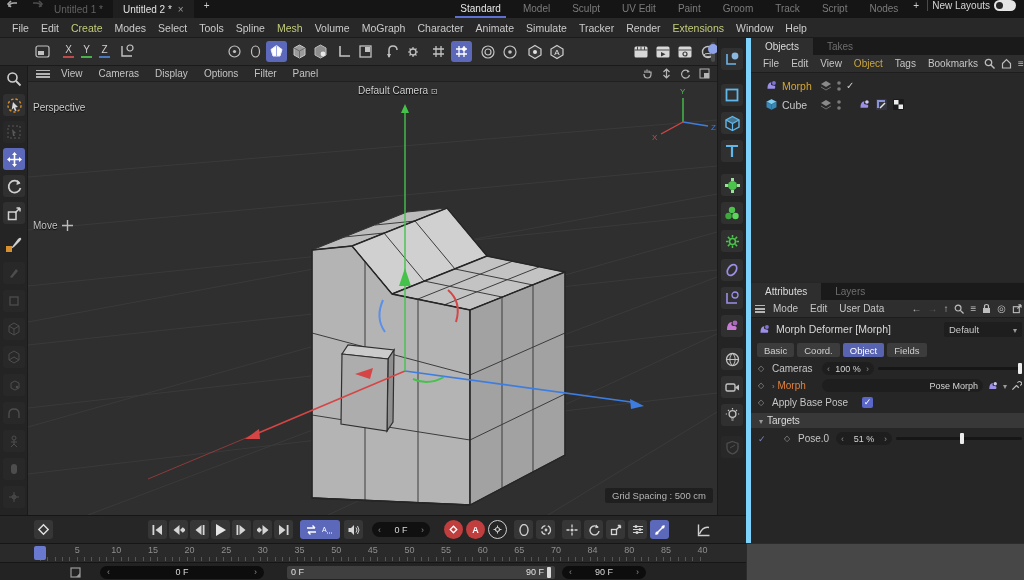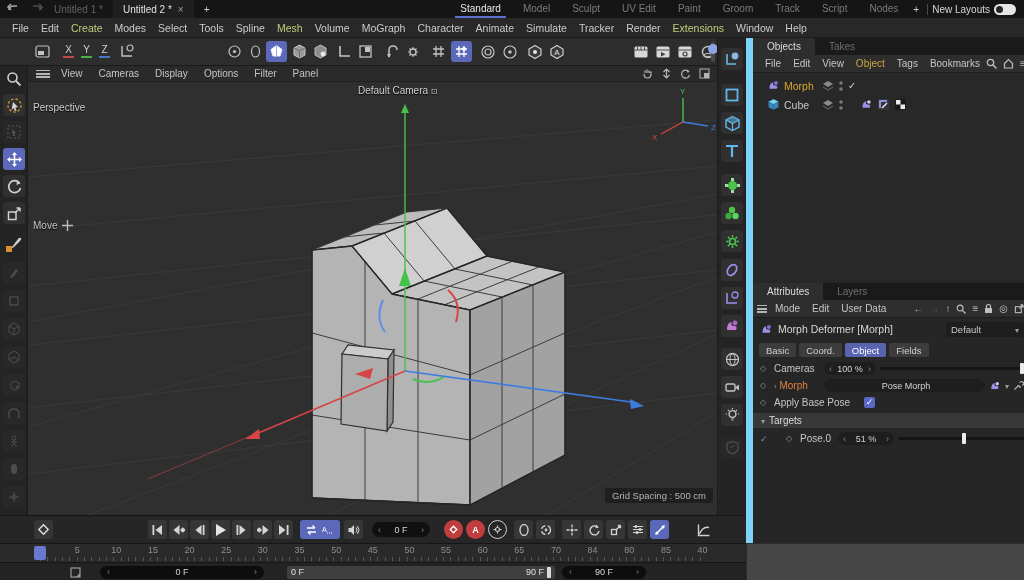--- a/index.html
+++ b/index.html
@@ -1,20 +1,20 @@
 <!DOCTYPE html>
 <html><head>
 <meta charset="utf-8">
 <style>
   *{margin:0;padding:0;box-sizing:border-box;font-family:"Liberation Sans","DejaVu Sans",sans-serif;-webkit-font-smoothing:antialiased}
   html,body{background:#111}
   #app{position:relative;width:1024px;height:580px;background:#222;overflow:hidden;color:#c8c8c8}
   .abs{position:absolute}
   
-  .titlebar{position:absolute;left:0;top:0;width:1024px;height:18px;background:#151515;display:flex;align-items:center;font-size:10px;color:#9a9a9a}
+  .titlebar{position:absolute;left:0;top:0;width:1024px;height:18px;background:#151515;display:flex;font-size:10px;color:#9a9a9a}
   .tb-ico{width:16px;height:12px;margin-left:6px;opacity:.85}
   .doc-tab{padding:0 10px;height:18px;display:flex;align-items:center;gap:6px;color:#616161}
   .doc-tab.active{color:#e2e2e2;background:#1f1f1f}
   .glyph{font-size:10px;color:#9a9a9a}
   .layout-tabs{margin-left:auto;display:flex;align-items:center;gap:0;height:18px}
   .layout-tab{padding:0 11px;height:18px;line-height:18px;color:#7b7b7b;position:relative}
   .layout-tab.active{color:#e8e8e8}
   .layout-tab.active::after{content:"";position:absolute;left:6px;right:6px;bottom:0;height:2px;background:#5d6fd0}
   .toggle{width:22px;height:11px;border-radius:6px;background:#e6e6e6;margin:0 8px 0 4px;position:relative}
   .toggle::before{content:"";position:absolute;left:2px;top:2px;width:7px;height:7px;border-radius:50%;background:#262626}
@@ -40,21 +40,21 @@
   
   .viewport{position:absolute;left:28px;top:66px;width:689px;height:449px;background:#2f2f2f}
   .vp-menu{position:absolute;left:0;top:0;width:100%;height:16px;background:#2a2a2a;border-bottom:1px solid #202020;display:flex;align-items:center;gap:2px;font-size:10px;color:#c4c4c4;padding-left:4px}
   .vp-menu span{padding:0 7px}
   .vp-right-icons{margin-left:auto;display:flex;gap:8px;padding-right:8px}
   .vp-canvas{position:absolute;left:0;top:16px;width:689px;height:433px}
   .vp-label{position:absolute;font-size:10px;color:#cfcfcf;text-shadow:0 1px 1px #000}
   .gridpill{position:absolute;right:4px;bottom:12px;background:#1c1c1ccc;color:#b5b5b5;font-size:9.5px;padding:2px 7px;border-radius:2px}
   .burger{width:10px;height:8px;background:linear-gradient(#b5b5b5 0 1.4px,transparent 1.4px 3.2px,#b5b5b5 3.2px 4.6px,transparent 4.6px 6.4px,#b5b5b5 6.4px 7.8px);margin:0 2px 0 4px}
   
-  .right-panel{position:absolute;left:746px;top:38px;width:278px;height:505px;background:#262626;border-left:7px solid #7dd3fc}
+  .right-panel{position:absolute;left:746px;top:38px;width:278px;height:505px;background:#262626;border-left:5px solid #7dd3fc}
   .ptabs{height:17px;background:#1a1a1a;display:flex;font-size:10px}
   .ptab{padding:0 14px;line-height:17px;color:#6e6e6e}
   .ptab.active{background:#2e2e2e;color:#dcdcdc}
   .pmenu{height:18px;background:#2e2e2e;display:flex;align-items:center;font-size:10px;color:#c6c6c6;border-bottom:1px solid #1d1d1d}
   .pmenu span.mi{padding:0 6px}
   .pmenu .right{margin-left:auto;display:flex;align-items:center;gap:6px;padding-right:7px;color:#bdbdbd}
   .otree{background:#282828;height:209px;padding-top:3px}
   .orow{display:flex;align-items:center;height:19px;font-size:10.5px;gap:4px;padding-left:14px}
   .oname{min-width:34px}
   .tagrow{display:flex;gap:4px;margin-left:12px}
@@ -734,21 +734,21 @@
             <span class="stepper g-right"></span>
           </span>
         <span class="slider" style="flex:1">
             <span class="track"><span class="fill" style="width:100%"></span></span>
             <span class="handle" style="right:0"></span>
           </span>
       </div>
       <div class="arow">
         <span class="g-dia adia"></span>
         <span style="width:46px"><span style="color:#8f8f8f;font-size:8px">›</span> <span class="orange">Morph</span></span>
-        <span class="afield" style="flex:1;justify-content:center">
+        <span class="afield" style="flex:1;justify-content:flex-end">
             <span style="padding-left:3px">Pose Morph</span>
           </span>
         <svg width="12" height="12" viewBox="0 0 16 16">
             <path d="M3 12 Q3 4 8 4 Q6 8 10 8 Q14 8 12 12 Z" fill="#9b8fe8"></path>
             <circle cx="11" cy="5" r="2.2" fill="#cfc8f5"></circle>
           </svg>
         <span class="g-down"></span>
         <svg width="11" height="11" viewBox="0 0 12 12">
             <path d="M1.5 10.5 L6 6 M6 6 L8.5 8.5 M7 3 Q9 0.5 11 2.5 Q13 4.5 10 6" fill="none" stroke="#bdbdbd" stroke-width="1.3"></path>
           </svg>

